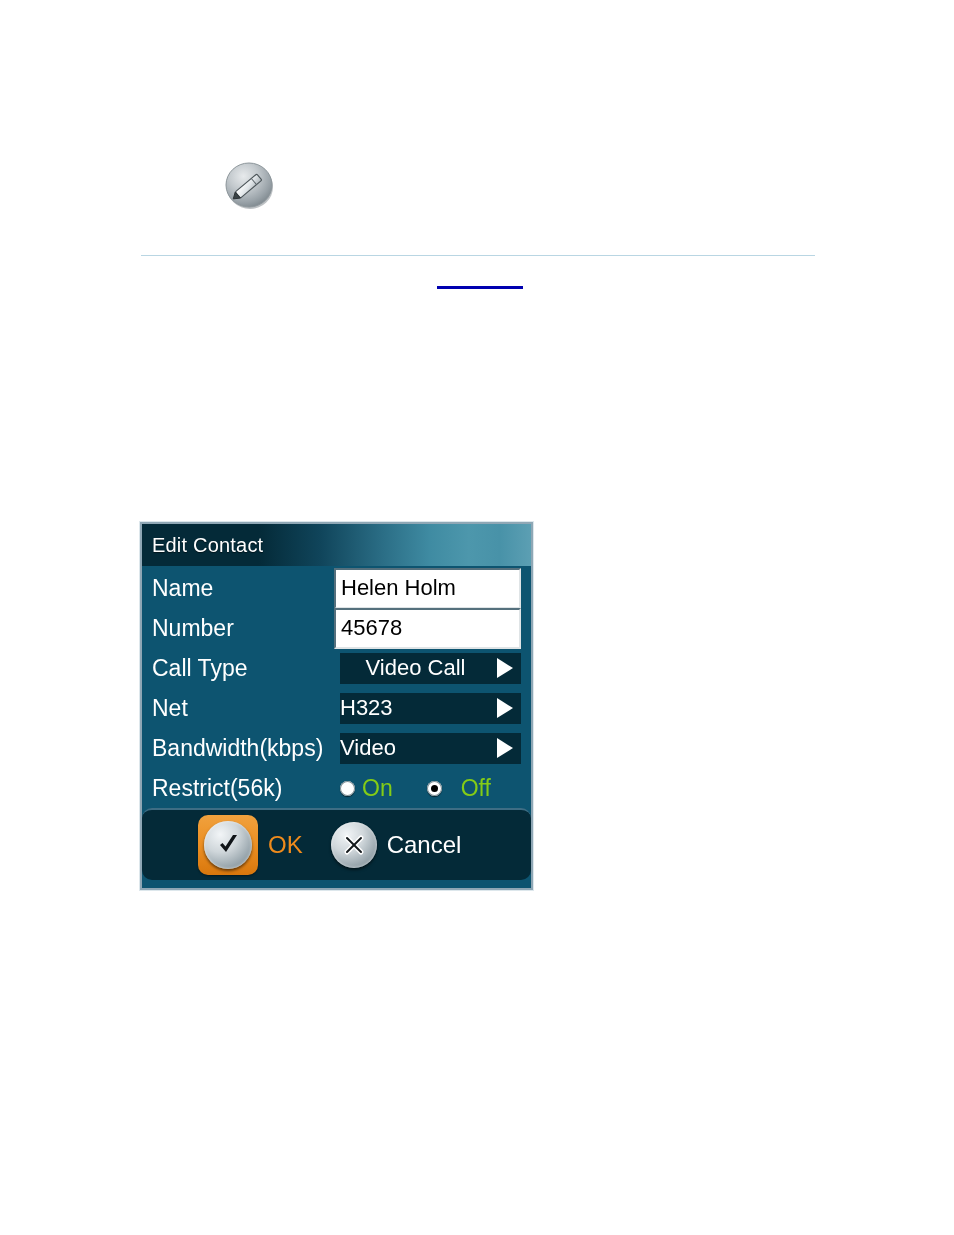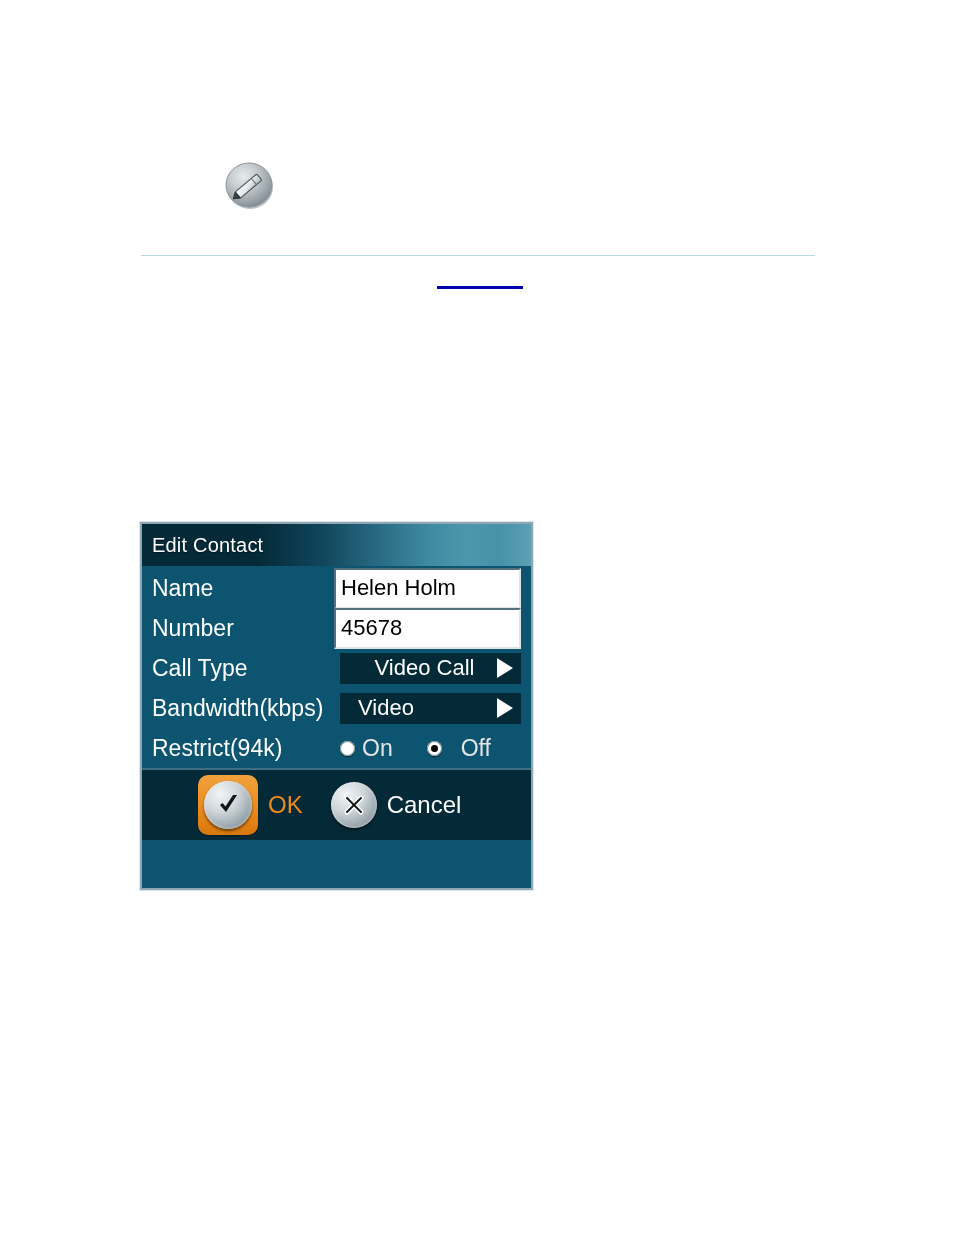--- a/index.html
+++ b/index.html
@@ -123,21 +123,21 @@
 
   
   .select-field {
     width: 184px;
     height: 31px;
     background: #042a38;
     box-sizing: border-box;
     display: flex;
     align-items: center;
     justify-content: space-between;
-    padding: 0 8px 0 18px;
+    padding: 0 8px 0 0;
     color: #ffffff;
     font-size: 22px;
     margin-left: 2px;
   }
   .select-field.centered .select-value {
     flex: 1;
     text-align: center;
     padding-right: 6px;
   }
   .select-value { line-height: 1; white-space: nowrap; }
@@ -152,21 +152,21 @@
 
   
   .radio-group {
     display: flex;
     align-items: center;
     margin-left: 2px;
   }
   .radio-item {
     display: flex;
     align-items: center;
-    color: #e5e5e5;
+    color: #84cc16;
     font-size: 23px;
     margin-right: 34px;
     line-height: 1;
   }
   .radio-item:last-child { margin-right: 0; gap: 12px; }
   .radio-dot {
     width: 15px;
     height: 15px;
     border-radius: 50%;
     background: #ffffff;
@@ -186,20 +186,21 @@
 
   
   .button-bar {
     height: 72px;
     background: #042a38;
     border-top: 2px solid #3e6d84;
     display: flex;
     align-items: center;
     padding-left: 56px;
     box-sizing: border-box;
+    border-radius: 10px;
   }
   .action {
     display: flex;
     align-items: center;
     margin-right: 28px;
   }
   .ok-highlight {
     width: 60px;
     height: 60px;
     border-radius: 10px;
@@ -286,31 +287,38 @@
     </div>
 
     <div class="form-row">
       <span class="row-label">Call Type</span>
       <div class="select-field centered">
         <span class="select-value">Video Call</span>
         <span class="caret"></span>
       </div>
     </div>
 
+    <div class="form-row">
+      <span class="row-label">Net</span>
+      <div class="select-field">
+        <span class="select-value">H323</span>
+        <span class="caret"></span>
+      </div>
+    </div>
 
     <div class="form-row">
       <span class="row-label">Bandwidth(kbps)</span>
       <div class="select-field">
         <span class="select-value">Video</span>
         <span class="caret"></span>
       </div>
     </div>
 
     <div class="form-row">
-      <span class="row-label">Restrict(94k)</span>
+      <span class="row-label">Restrict(56k)</span>
       <div class="radio-group">
         <label class="radio-item">
           <span class="radio-dot"></span>
           <span>On</span>
         </label>
         <label class="radio-item">
           <span class="radio-dot selected"></span>
           <span>Off</span>
         </label>
       </div>

